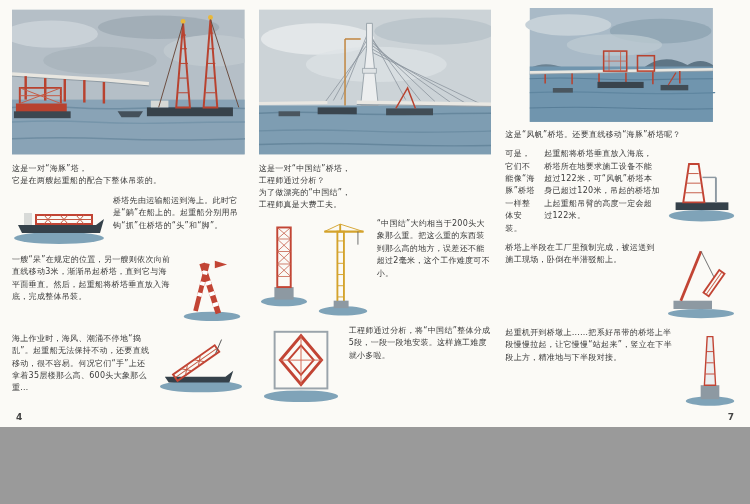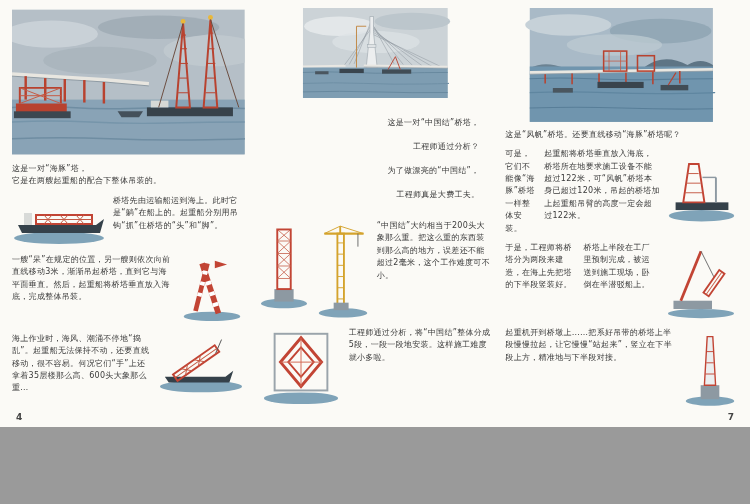--- a/index.html
+++ b/index.html
@@ -17,21 +17,21 @@
   .col {
     flex: 1 1 0;
     min-width: 0;
     display: flex;
     flex-direction: column;
     gap: 7px;
     color: #3a3a3a;
   }
   .hero { width: 100%; height: 148px; display: block; }
   p.txt { margin: 0; font-size: 8px; line-height: 1.55; letter-spacing: 0.3px; }
-  p.tight { margin: 12px; font-size: 8px; line-height: 1.5; letter-spacing: 0.3px; text-align: right; }
+  p.tight { margin: 0; font-size: 8px; line-height: 1.5; letter-spacing: 0.3px; }
   .row { display: flex; gap: 6px; align-items: flex-start; }
   .grow { flex: 1 1 0; min-width: 0; }
   .vcol { display: flex; flex-direction: row; gap: 6px; }
   .pagenum { position: absolute; bottom: 5px; font-size: 9px; font-weight: bold; color: #444; }
   .pagenum.pleft { left: 16px; }
   .pagenum.pright { right: 16px; }
   svg { display: block; }
 </style>
 </head>
 <body>
@@ -234,21 +234,20 @@
         <rect x="10" y="56" width="55" height="8" fill="#35414a"></rect>
         <path d="M18 56 L24 16 L34 16 L40 56 Z" fill="none" stroke="#c24434" stroke-width="2"></path>
         <path d="M20 46 h18 M21 36 h15 M22 26 h12" stroke="#c45a45" stroke-width="1"></path>
         <line x1="52" y1="56" x2="52" y2="30" stroke="#8d99a2" stroke-width="2"></line>
         <line x1="52" y1="30" x2="38" y2="30" stroke="#8d99a2" stroke-width="1.5"></line>
       </svg>
     </div>
 
     <div class="row">
       <div class="grow vcol">
-        <p class="txt">于是，工程师将桥塔分为两段来建造，在海上先把塔的下半段竖装好。</p>
         <p class="txt">桥塔上半段在工厂里预制完成，被运送到施工现场，卧倒在半潜驳船上。</p>
       </div>
       <svg width="74" height="78" viewBox="0 0 80 85">
         <ellipse cx="40" cy="78" rx="36" ry="5" fill="#7fa3b8"></ellipse>
         <rect x="10" y="64" width="42" height="9" fill="#8d99a2"></rect>
         <line x1="18" y1="64" x2="40" y2="10" stroke="#c24434" stroke-width="3"></line>
         <line x1="40" y1="10" x2="54" y2="38" stroke="#666666" stroke-width="1"></line>
         <g transform="rotate(-55 54 46)">
           <rect x="40" y="42" width="30" height="7" fill="none" stroke="#c24434" stroke-width="2"></rect>
           <path d="M40 45.5 h30" stroke="#c45a45" stroke-width="1"></path>

